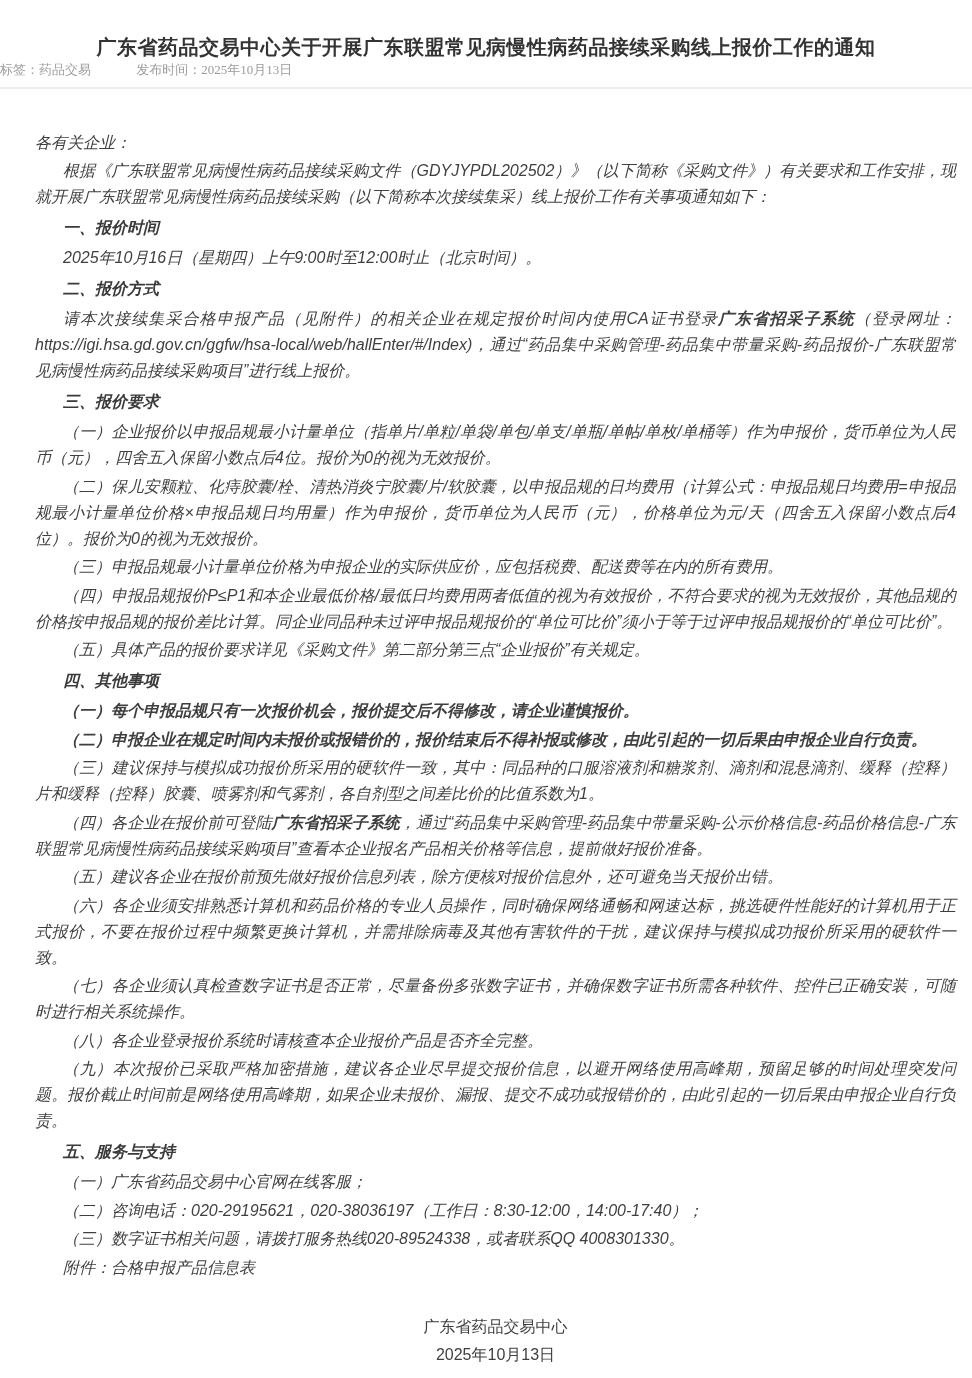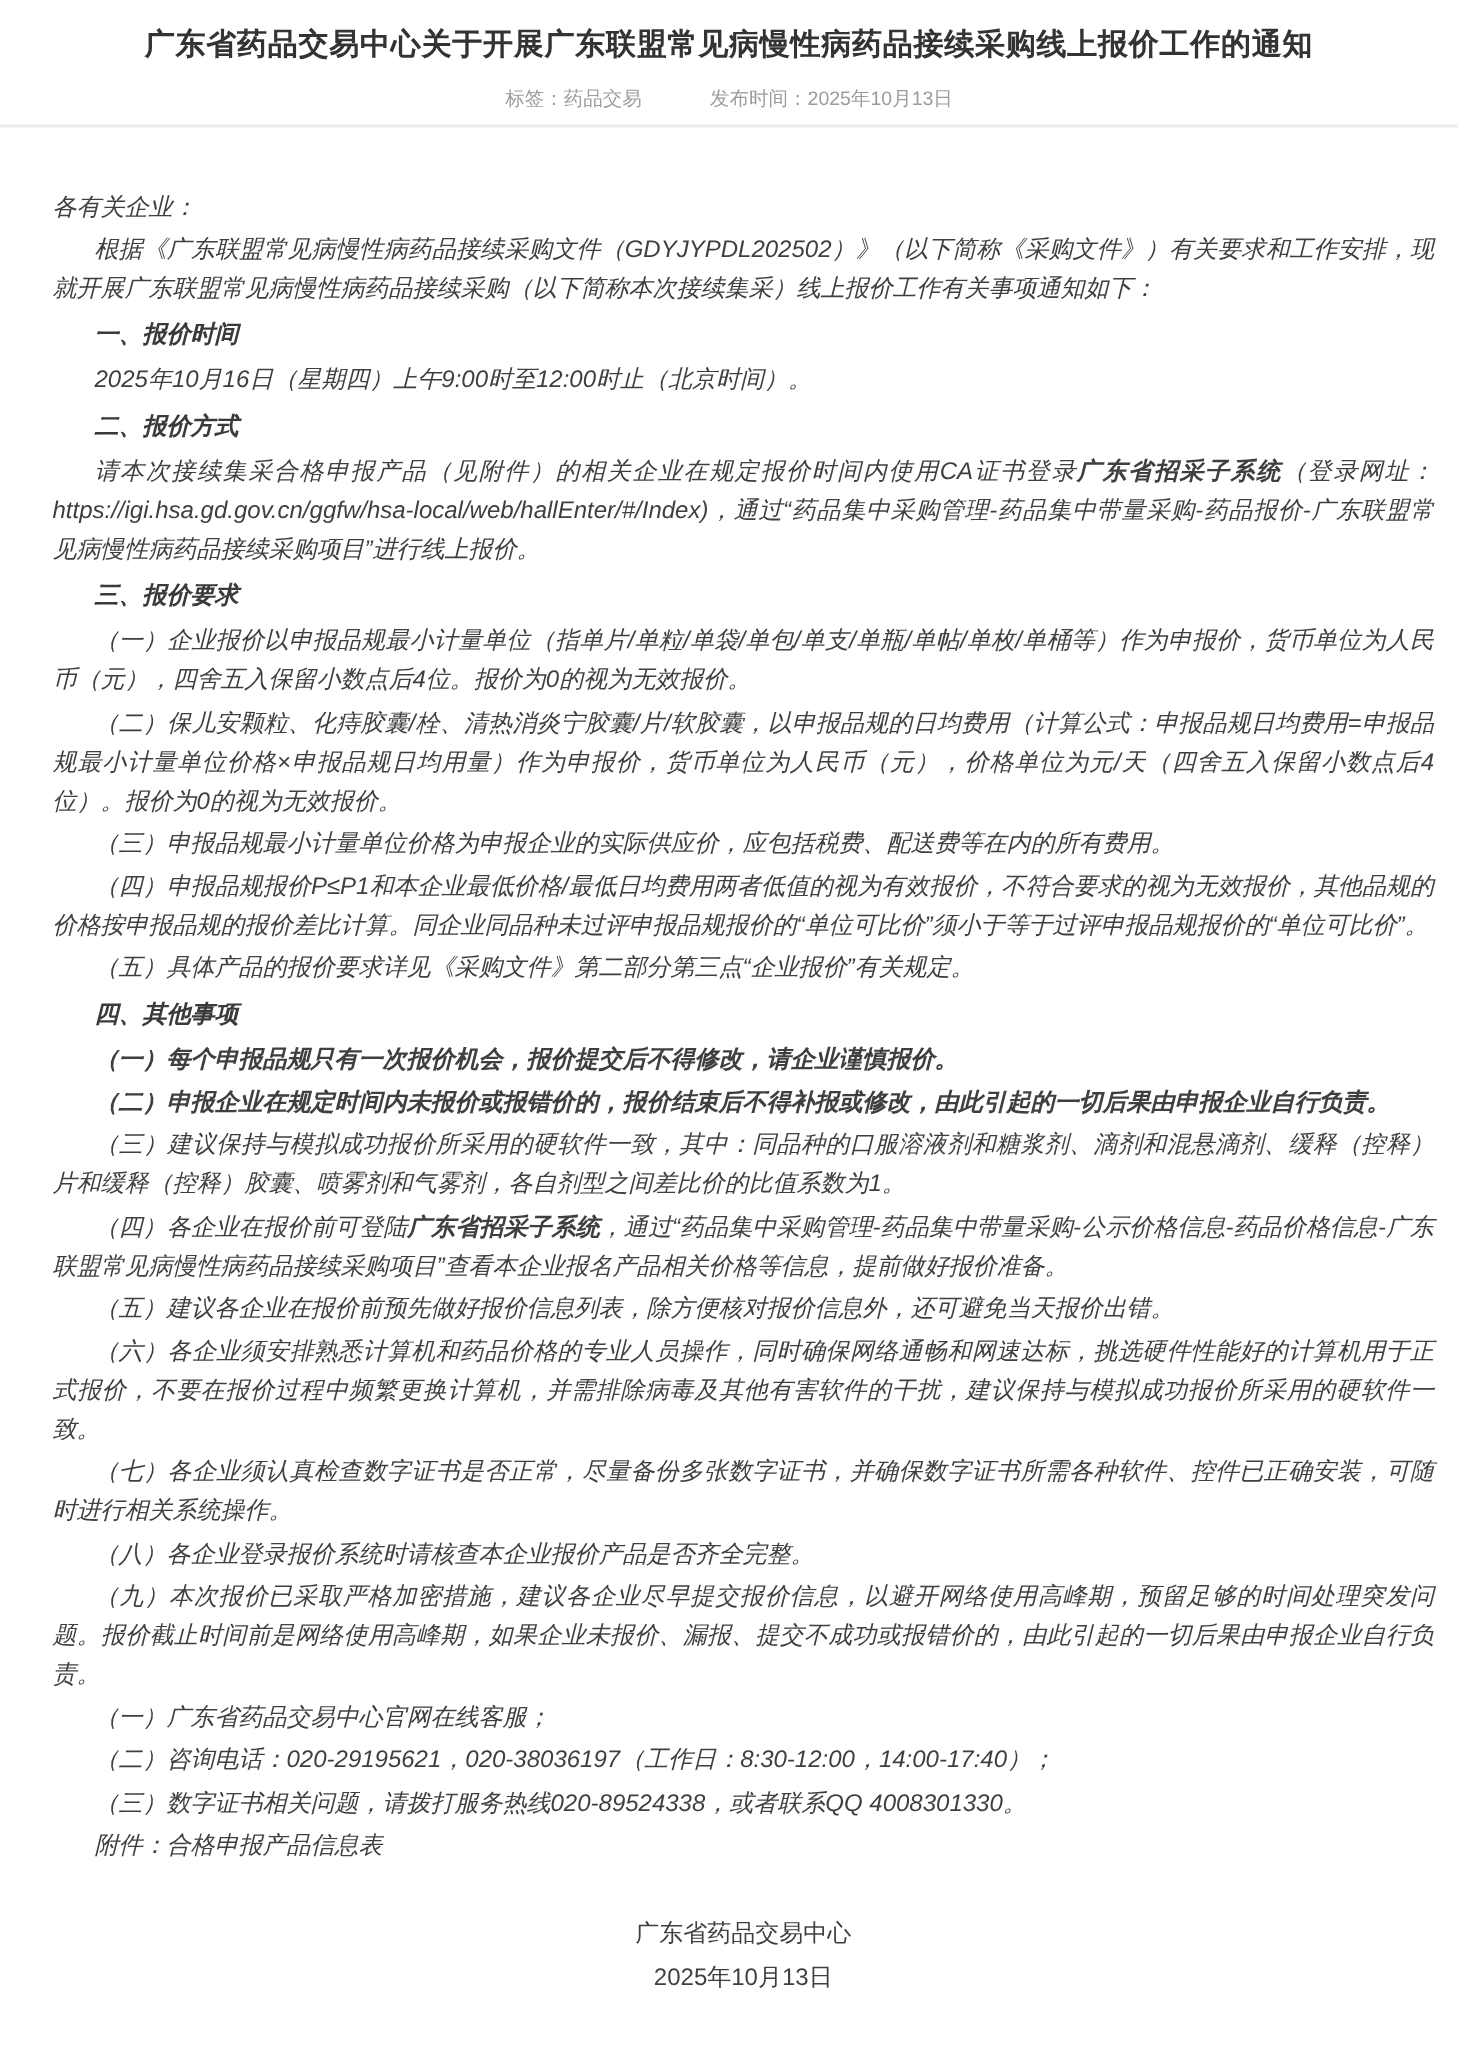--- a/index.html
+++ b/index.html
@@ -4,36 +4,35 @@
 <style>
   html, body { margin: 0; padding: 0; background: #ffffff; }
   body {
     width: 972px;
     font-family: "Liberation Sans", "DejaVu Sans", sans-serif;
     -webkit-font-smoothing: antialiased;
   }
   .page { width: 972px; min-height: 1378px; box-sizing: border-box; background: #fff; }
 
   
-  .doc-header { padding-top: 17px; }
+  .doc-header { padding-top: 34px; }
   .doc-title {
     margin: 0 28px;
     text-align: center;
     font-size: 20px;
     line-height: 27px;
     font-weight: 700;
     color: #333333;
     letter-spacing: 0.5px;
   }
   .doc-meta {
-    margin-top: 13px;
-    text-align: center;
     font-size: 13px;
     line-height: 18px;
     color: #9c9c9c;
+    font-family: Liberation Serif, serif;
   }
   .doc-meta .meta-item { display: inline-block; }
   .doc-meta .meta-item + .meta-item { margin-left: 42px; }
   .header-divider {
     margin-top: 8px;
     border: 0;
     border-bottom: 2px solid #ececec;
     height: 0;
   }
 
@@ -96,20 +95,21 @@
       <h2 class="para heading"><span>四、其他事项</span></h2>
       <p class="para emphasis"><span>（一）每个申报品规只有一次报价机会，报价提交后不得修改，请企业谨慎报价。</span></p>
       <p class="para emphasis"><span>（二）申报企业在规定时间内未报价或报错价的，报价结束后不得补报或修改，由此引起的一切后果由申报企业自行负责。</span></p>
       <p class="para body"><span>（三）建议保持与模拟成功报价所采用的硬软件一致，其中：同品种的口服溶液剂和糖浆剂、滴剂和混悬滴剂、缓释（控释）片和缓释（控释）胶囊、喷雾剂和气雾剂，各自剂型之间差比价的比值系数为1。</span></p>
       <p class="para body"><span>（四）各企业在报价前可登陆</span><strong>广东省招采子系统</strong><span>，通过“药品集中采购管理-药品集中带量采购-公示价格信息-药品价格信息-广东联盟常见病慢性病药品接续采购项目”查看本企业报名产品相关价格等信息，提前做好报价准备。</span></p>
       <p class="para body"><span>（五）建议各企业在报价前预先做好报价信息列表，除方便核对报价信息外，还可避免当天报价出错。</span></p>
       <p class="para body"><span>（六）各企业须安排熟悉计算机和药品价格的专业人员操作，同时确保网络通畅和网速达标，挑选硬件性能好的计算机用于正式报价，不要在报价过程中频繁更换计算机，并需排除病毒及其他有害软件的干扰，建议保持与模拟成功报价所采用的硬软件一致。</span></p>
       <p class="para body"><span>（七）各企业须认真检查数字证书是否正常，尽量备份多张数字证书，并确保数字证书所需各种软件、控件已正确安装，可随时进行相关系统操作。</span></p>
       <p class="para body"><span>（八）各企业登录报价系统时请核查本企业报价产品是否齐全完整。</span></p>
       <p class="para body"><span>（九）本次报价已采取严格加密措施，建议各企业尽早提交报价信息，以避开网络使用高峰期，预留足够的时间处理突发问题。报价截止时间前是网络使用高峰期，如果企业未报价、漏报、提交不成功或报错价的，由此引起的一切后果由申报企业自行负责。</span></p>
+      <h2 class="para heading"><span>五、服务与支持</span></h2>
       <p class="para body"><span>（一）广东省药品交易中心官网在线客服；</span></p>
       <p class="para body"><span>（二）咨询电话：020-29195621，020-38036197（工作日：8:30-12:00，14:00-17:40）；</span></p>
       <p class="para body"><span>（三）数字证书相关问题，请拨打服务热线020-89524338，或者联系QQ 4008301330。</span></p>
       <p class="para body"><span>附件：合格申报产品信息表</span></p>
     </article>
 
   <footer class="doc-footer">
     <p>广东省药品交易中心</p>
     <p>2025年10月13日</p>
   </footer>

